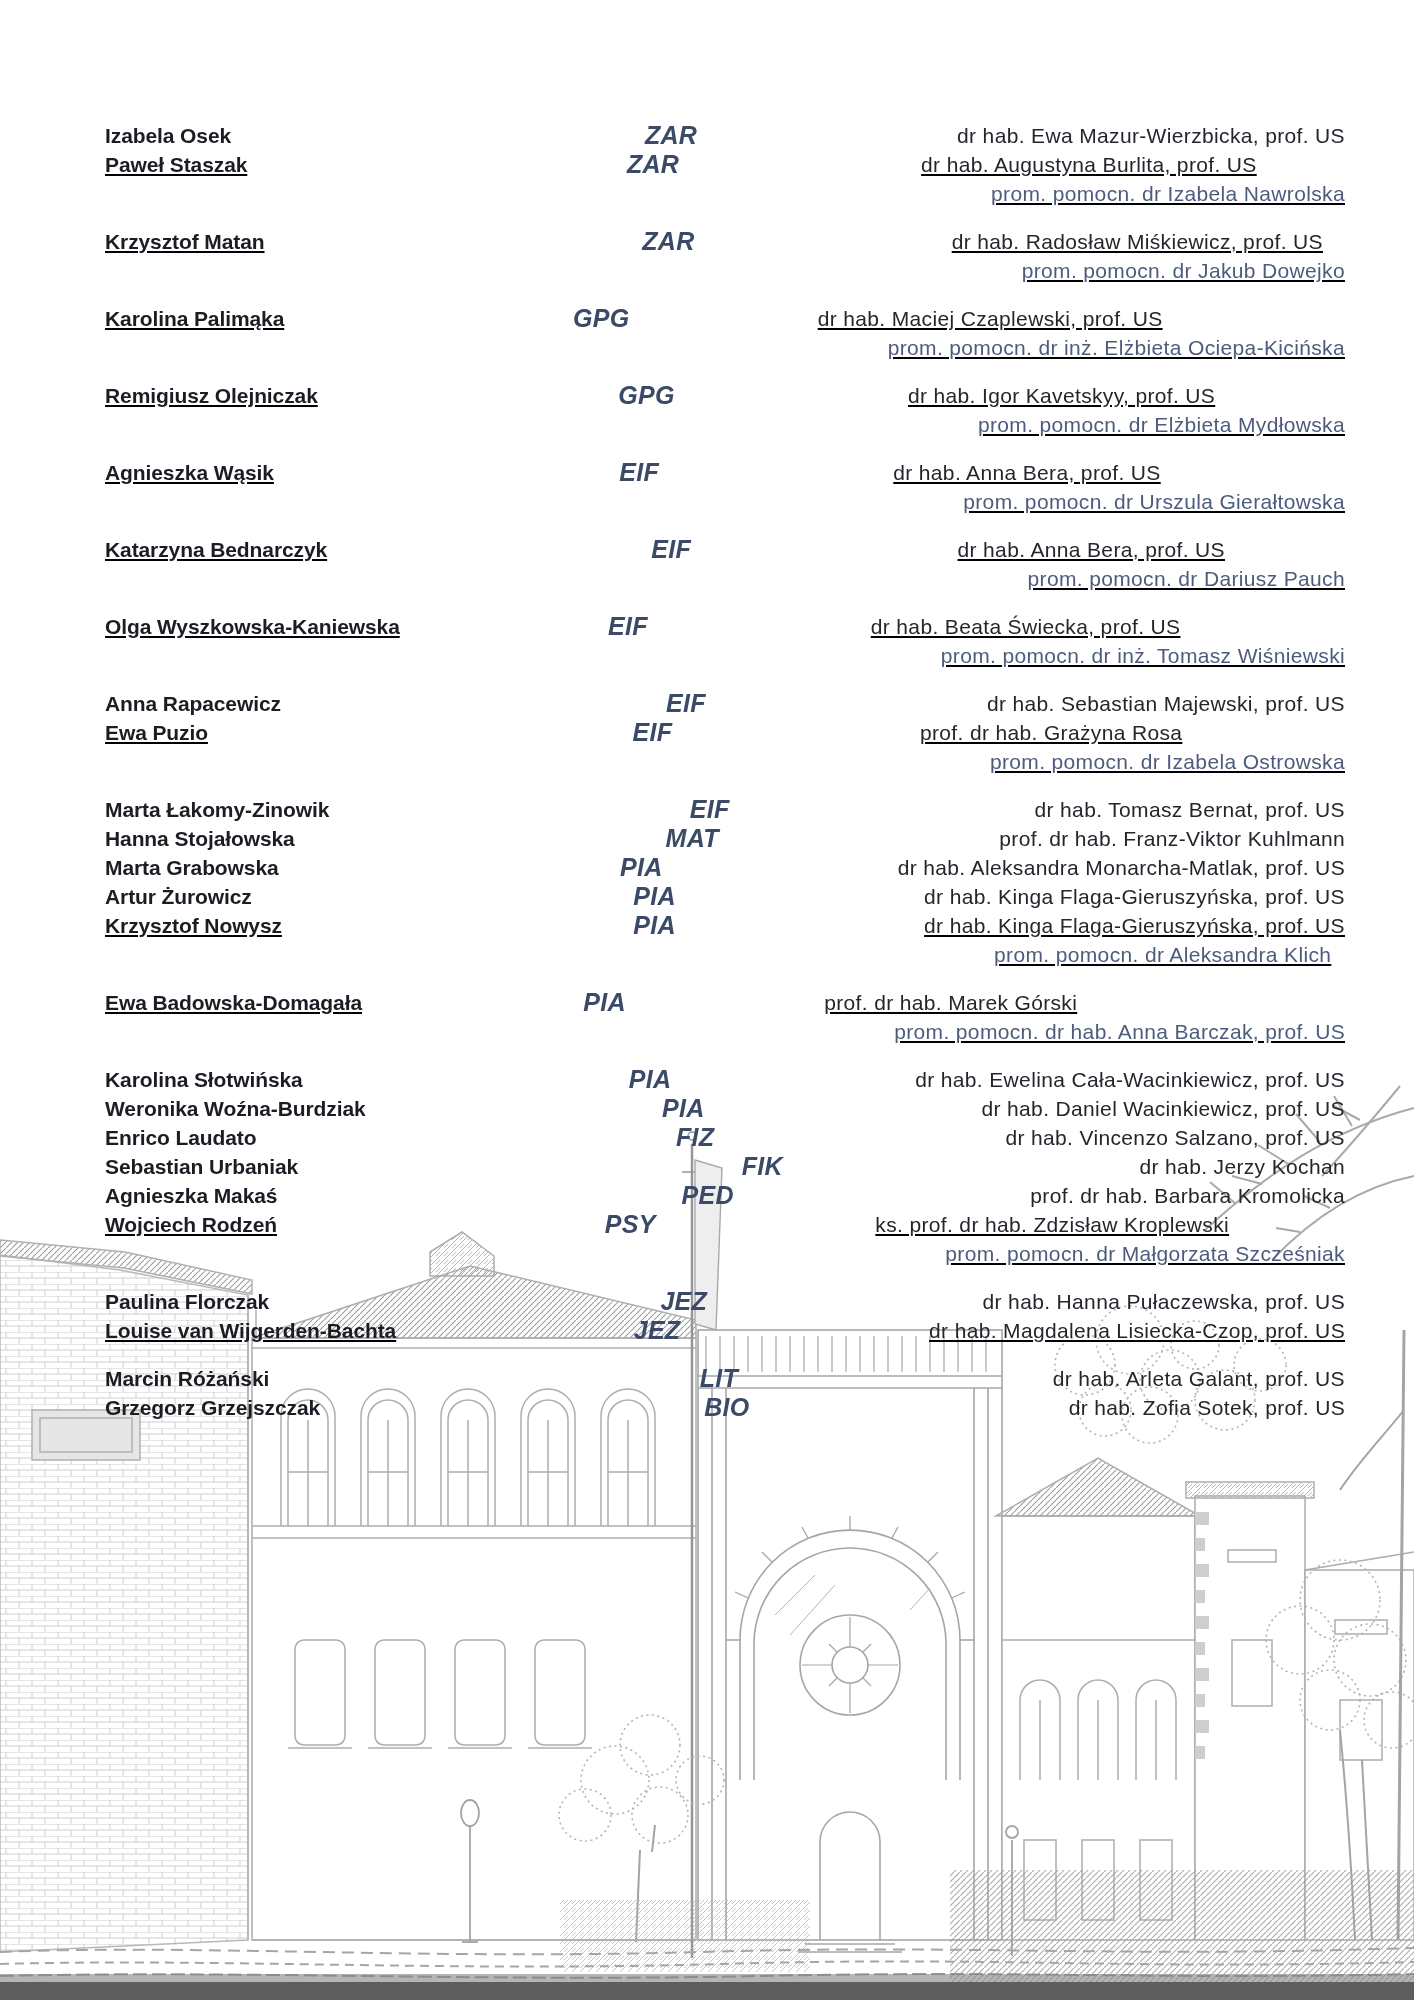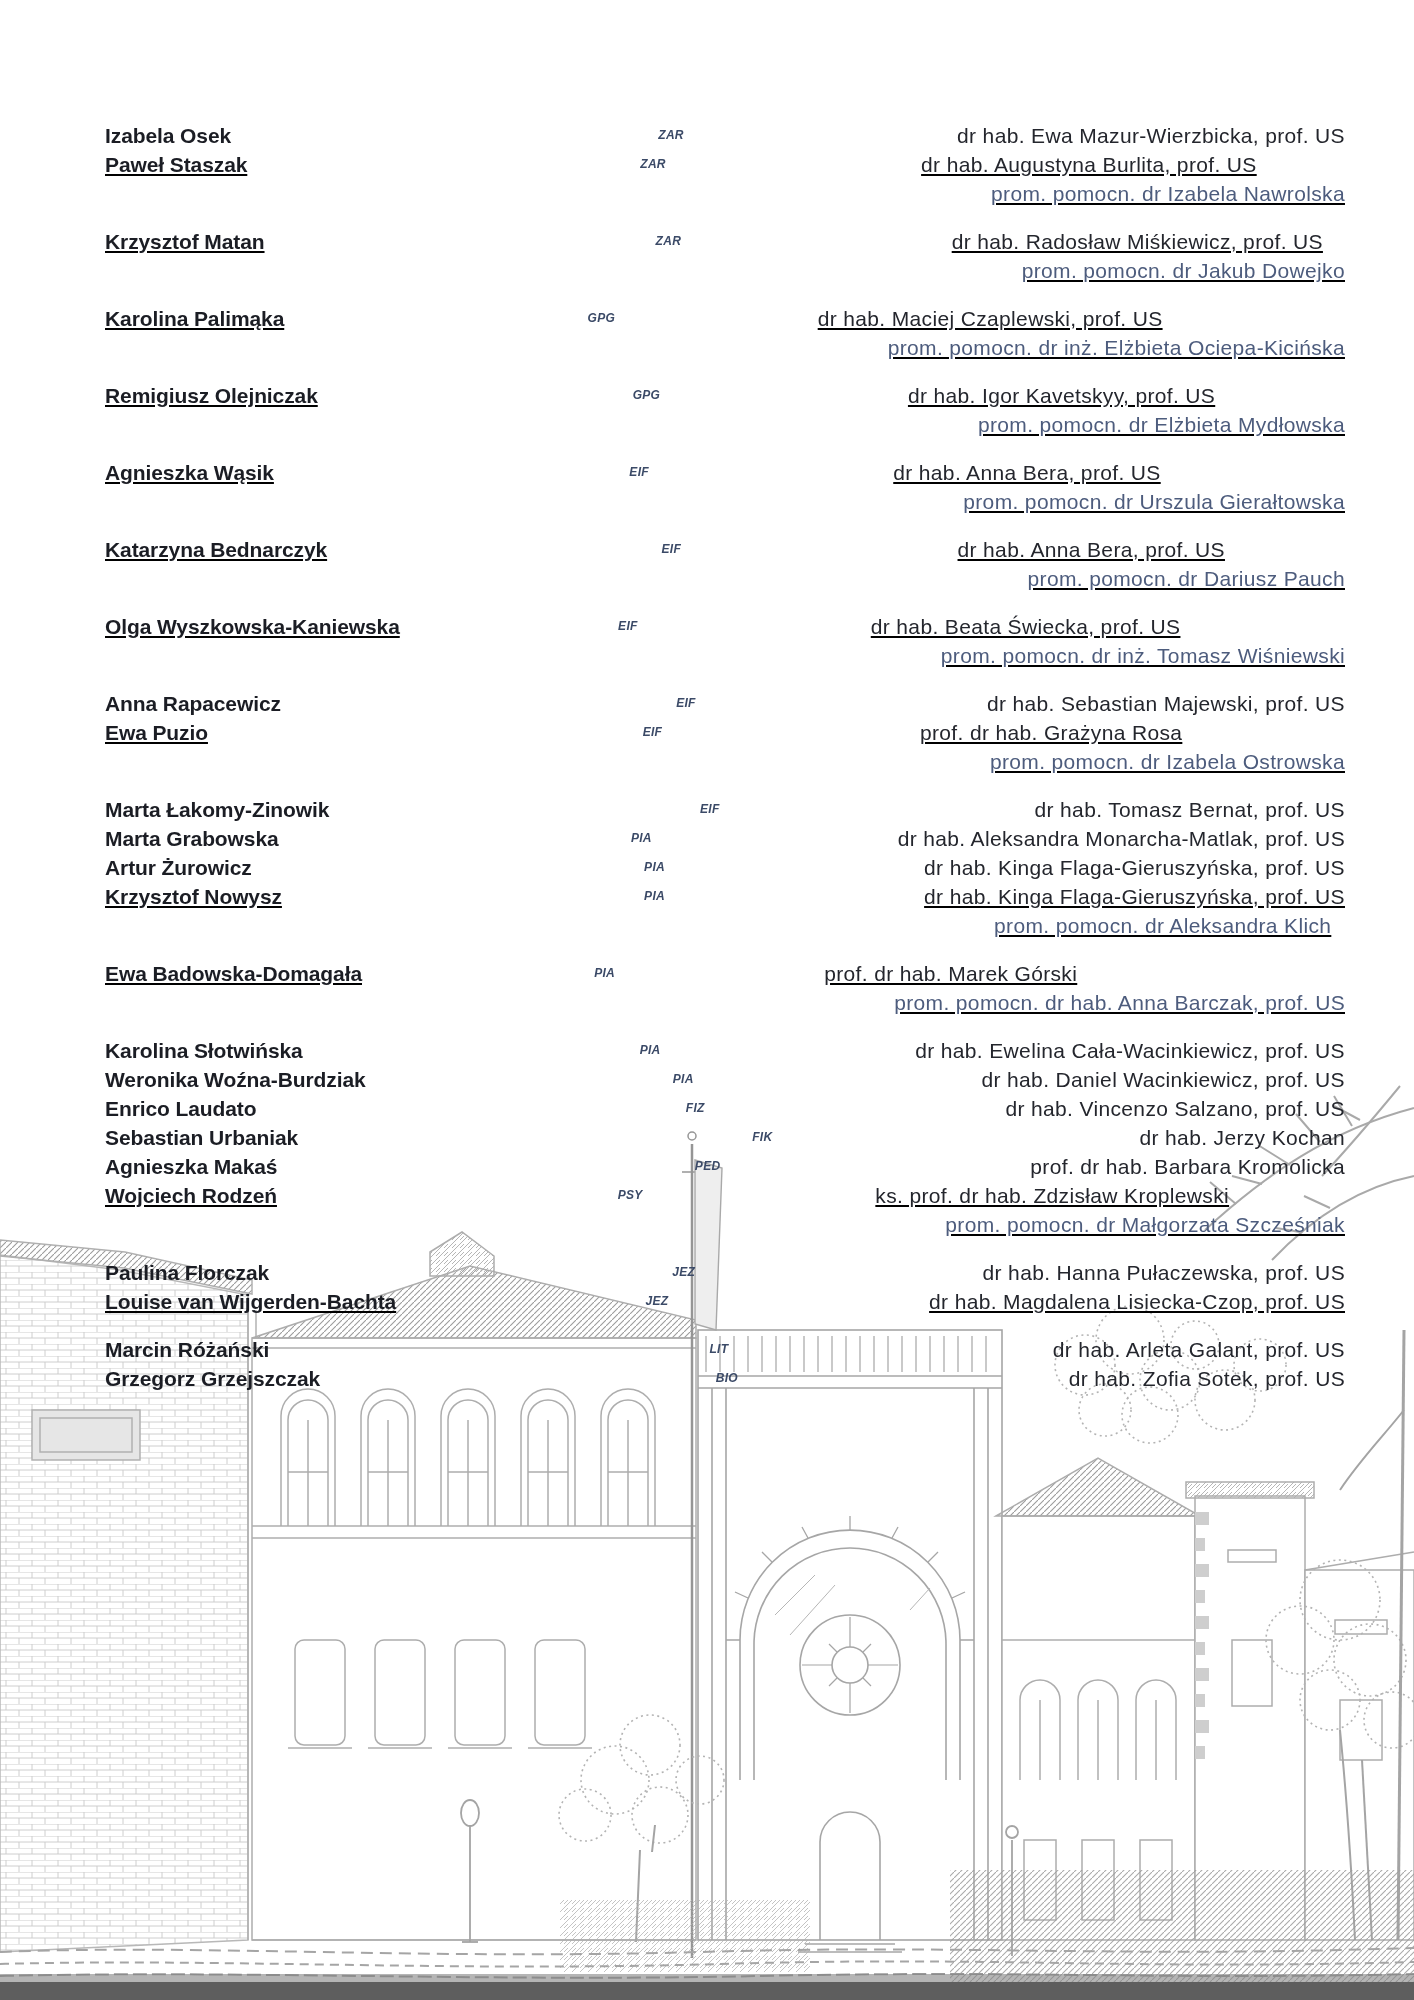--- a/index.html
+++ b/index.html
@@ -15,21 +15,21 @@
   .list{
     position:absolute;left:105px;top:121px;z-index:1;width:1240px;
   }
   .row{display:flex;align-items:flex-start;justify-content:space-between;}
   .row.has-asst{margin-bottom:19px;text-decoration:underline;}
   .c-name{
     width:332px;flex:0 0 332px;
     font-size:21px;line-height:29px;font-weight:700;
     color:#1b1d24;letter-spacing:-0.1px;
   }
-  .c-code{width:110px;flex:0 0 110px;font-size:12px;line-height:29px;}
+  .c-code{width:110px;flex:0 0 110px;font-size:25px;line-height:29px;}
   .c-code span{
     display:inline-block;width:58px;text-align:center;
     font-style:italic;font-weight:700;color:#3b4a67;letter-spacing:0.3px;
   }
   .c-sup{font-size:21px;line-height:29px;color:#24262d;letter-spacing:0.35px;}
   .sup{white-space:nowrap;}
   .asst{margin-left:70px;color:#4d5c7d;white-space:nowrap;}
 </style>
 </head>
 <body>
@@ -328,20 +328,30 @@
         <div class="c-name">Marta Łakomy-Zinowik</div>
         <div class="c-code">
           <span>EIF</span>
         </div>
         <div class="c-sup">
           <div class="sup">dr hab. Tomasz Bernat, prof. US</div>
 
         </div>
       </div>
 
+      <div class="row">
+        <div class="c-name">Hanna Stojałowska</div>
+        <div class="c-code">
+          <span>MAT</span>
+        </div>
+        <div class="c-sup">
+          <div class="sup">prof. dr hab. Franz-Viktor Kuhlmann</div>
+
+        </div>
+      </div>
 
       <div class="row">
         <div class="c-name">Marta Grabowska</div>
         <div class="c-code">
           <span>PIA</span>
         </div>
         <div class="c-sup">
           <div class="sup">dr hab. Aleksandra Monarcha-Matlak, prof. US</div>
 
         </div>

